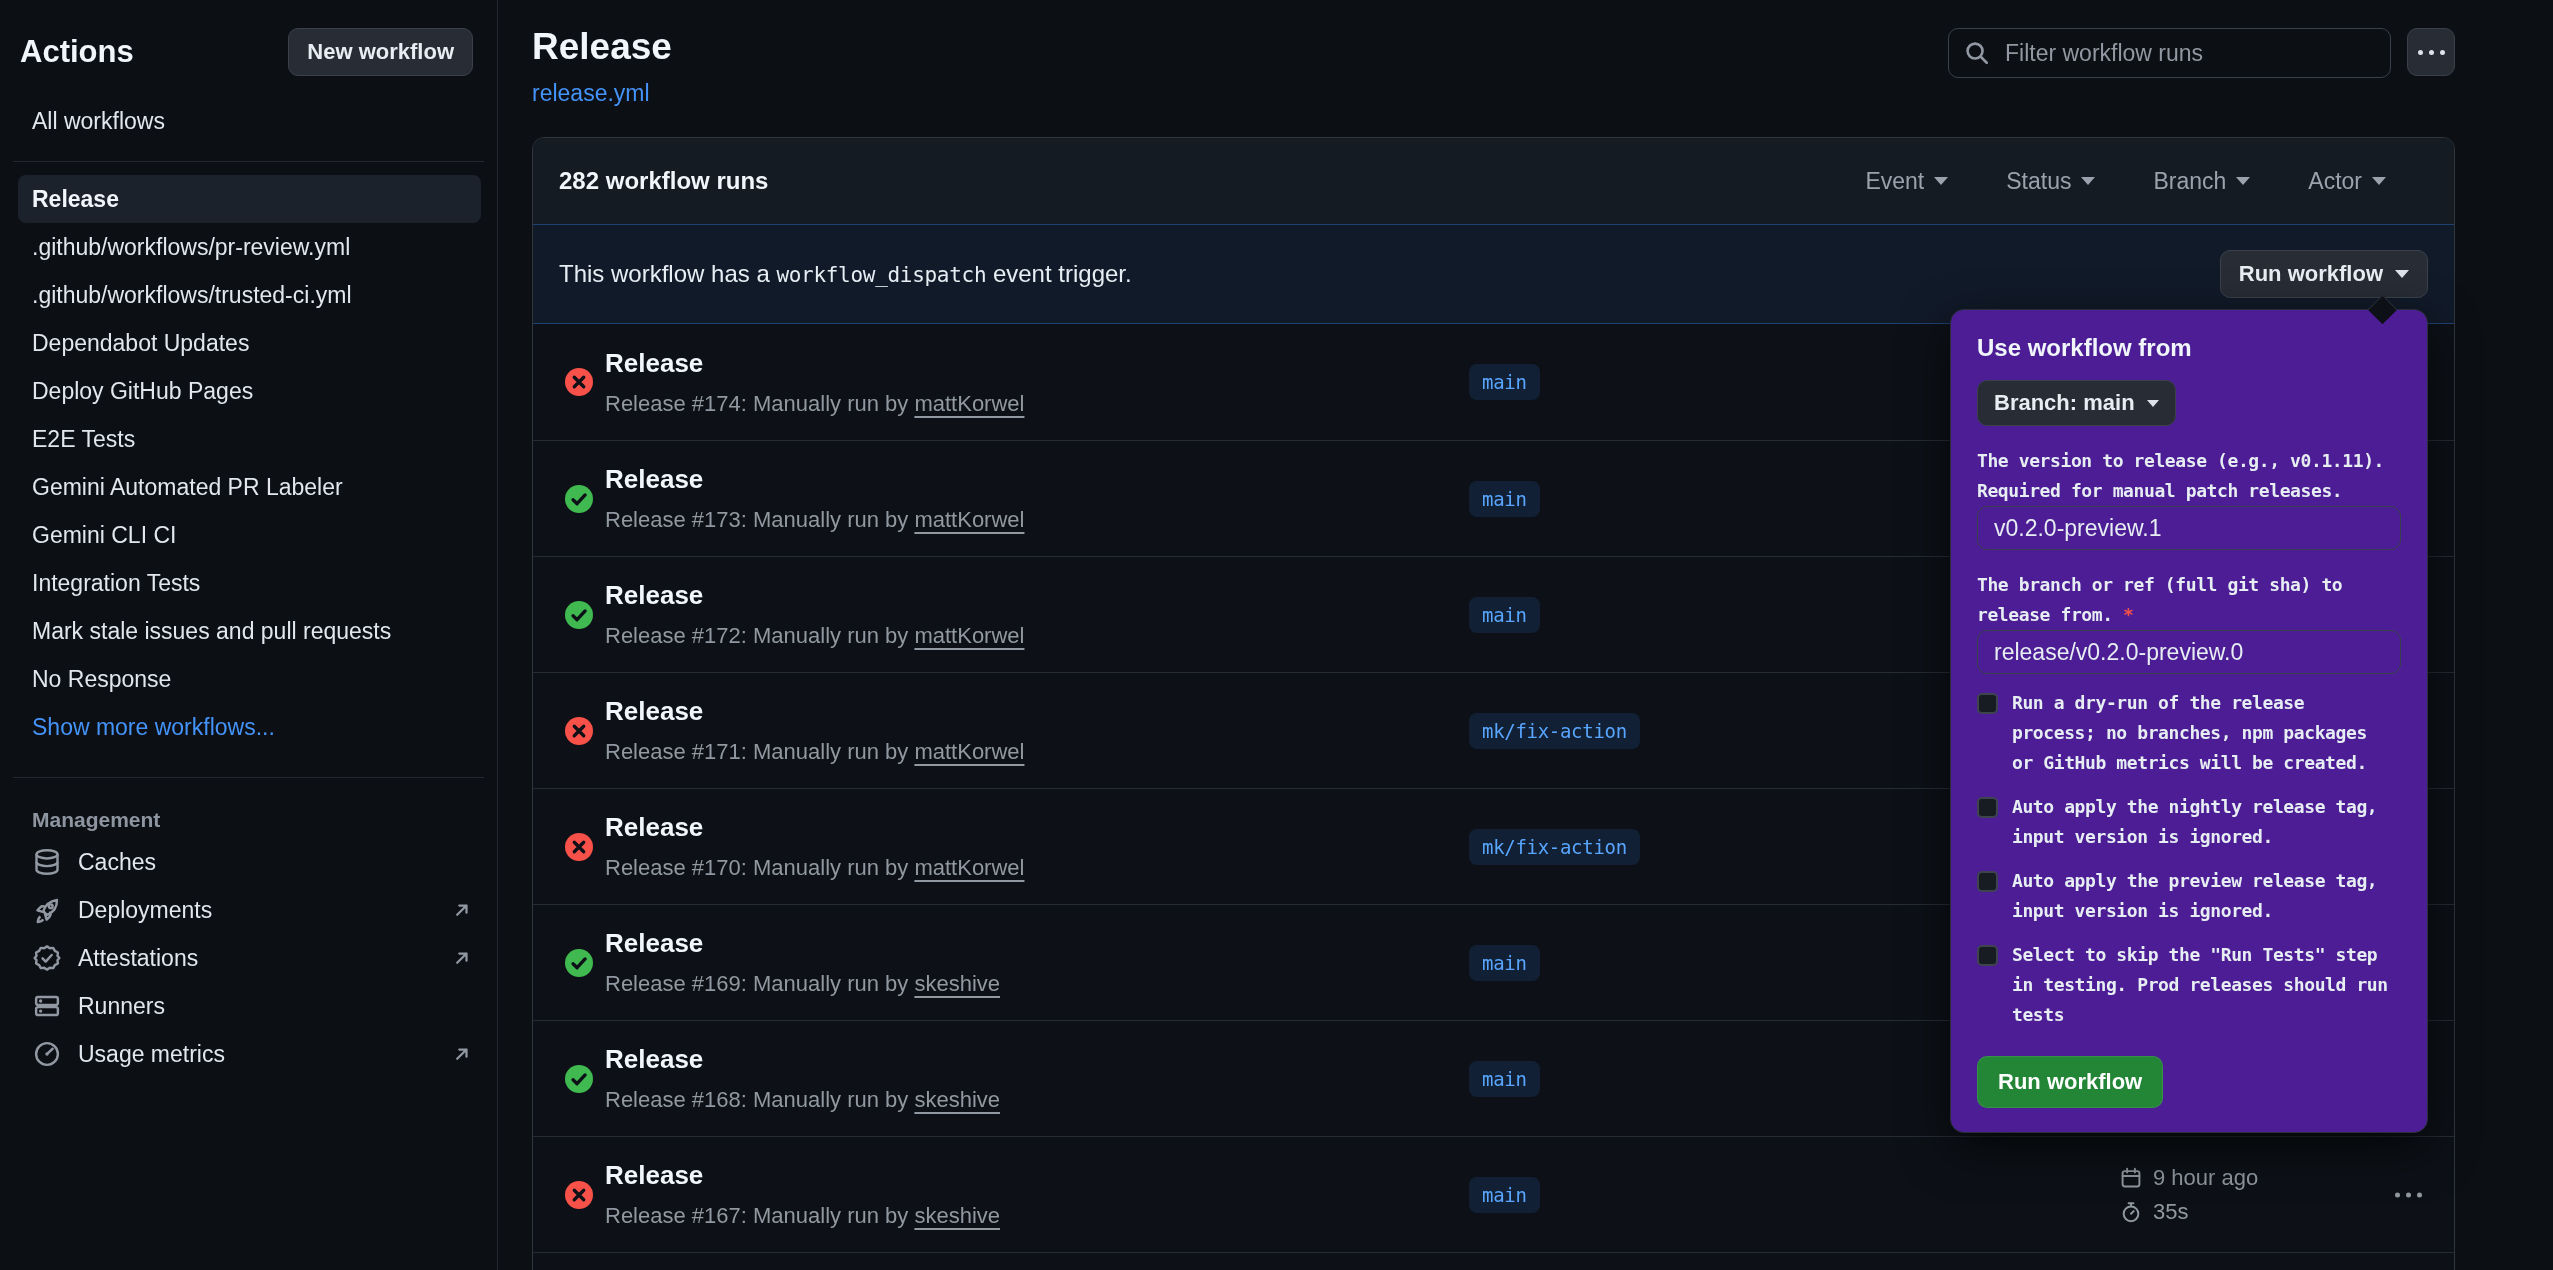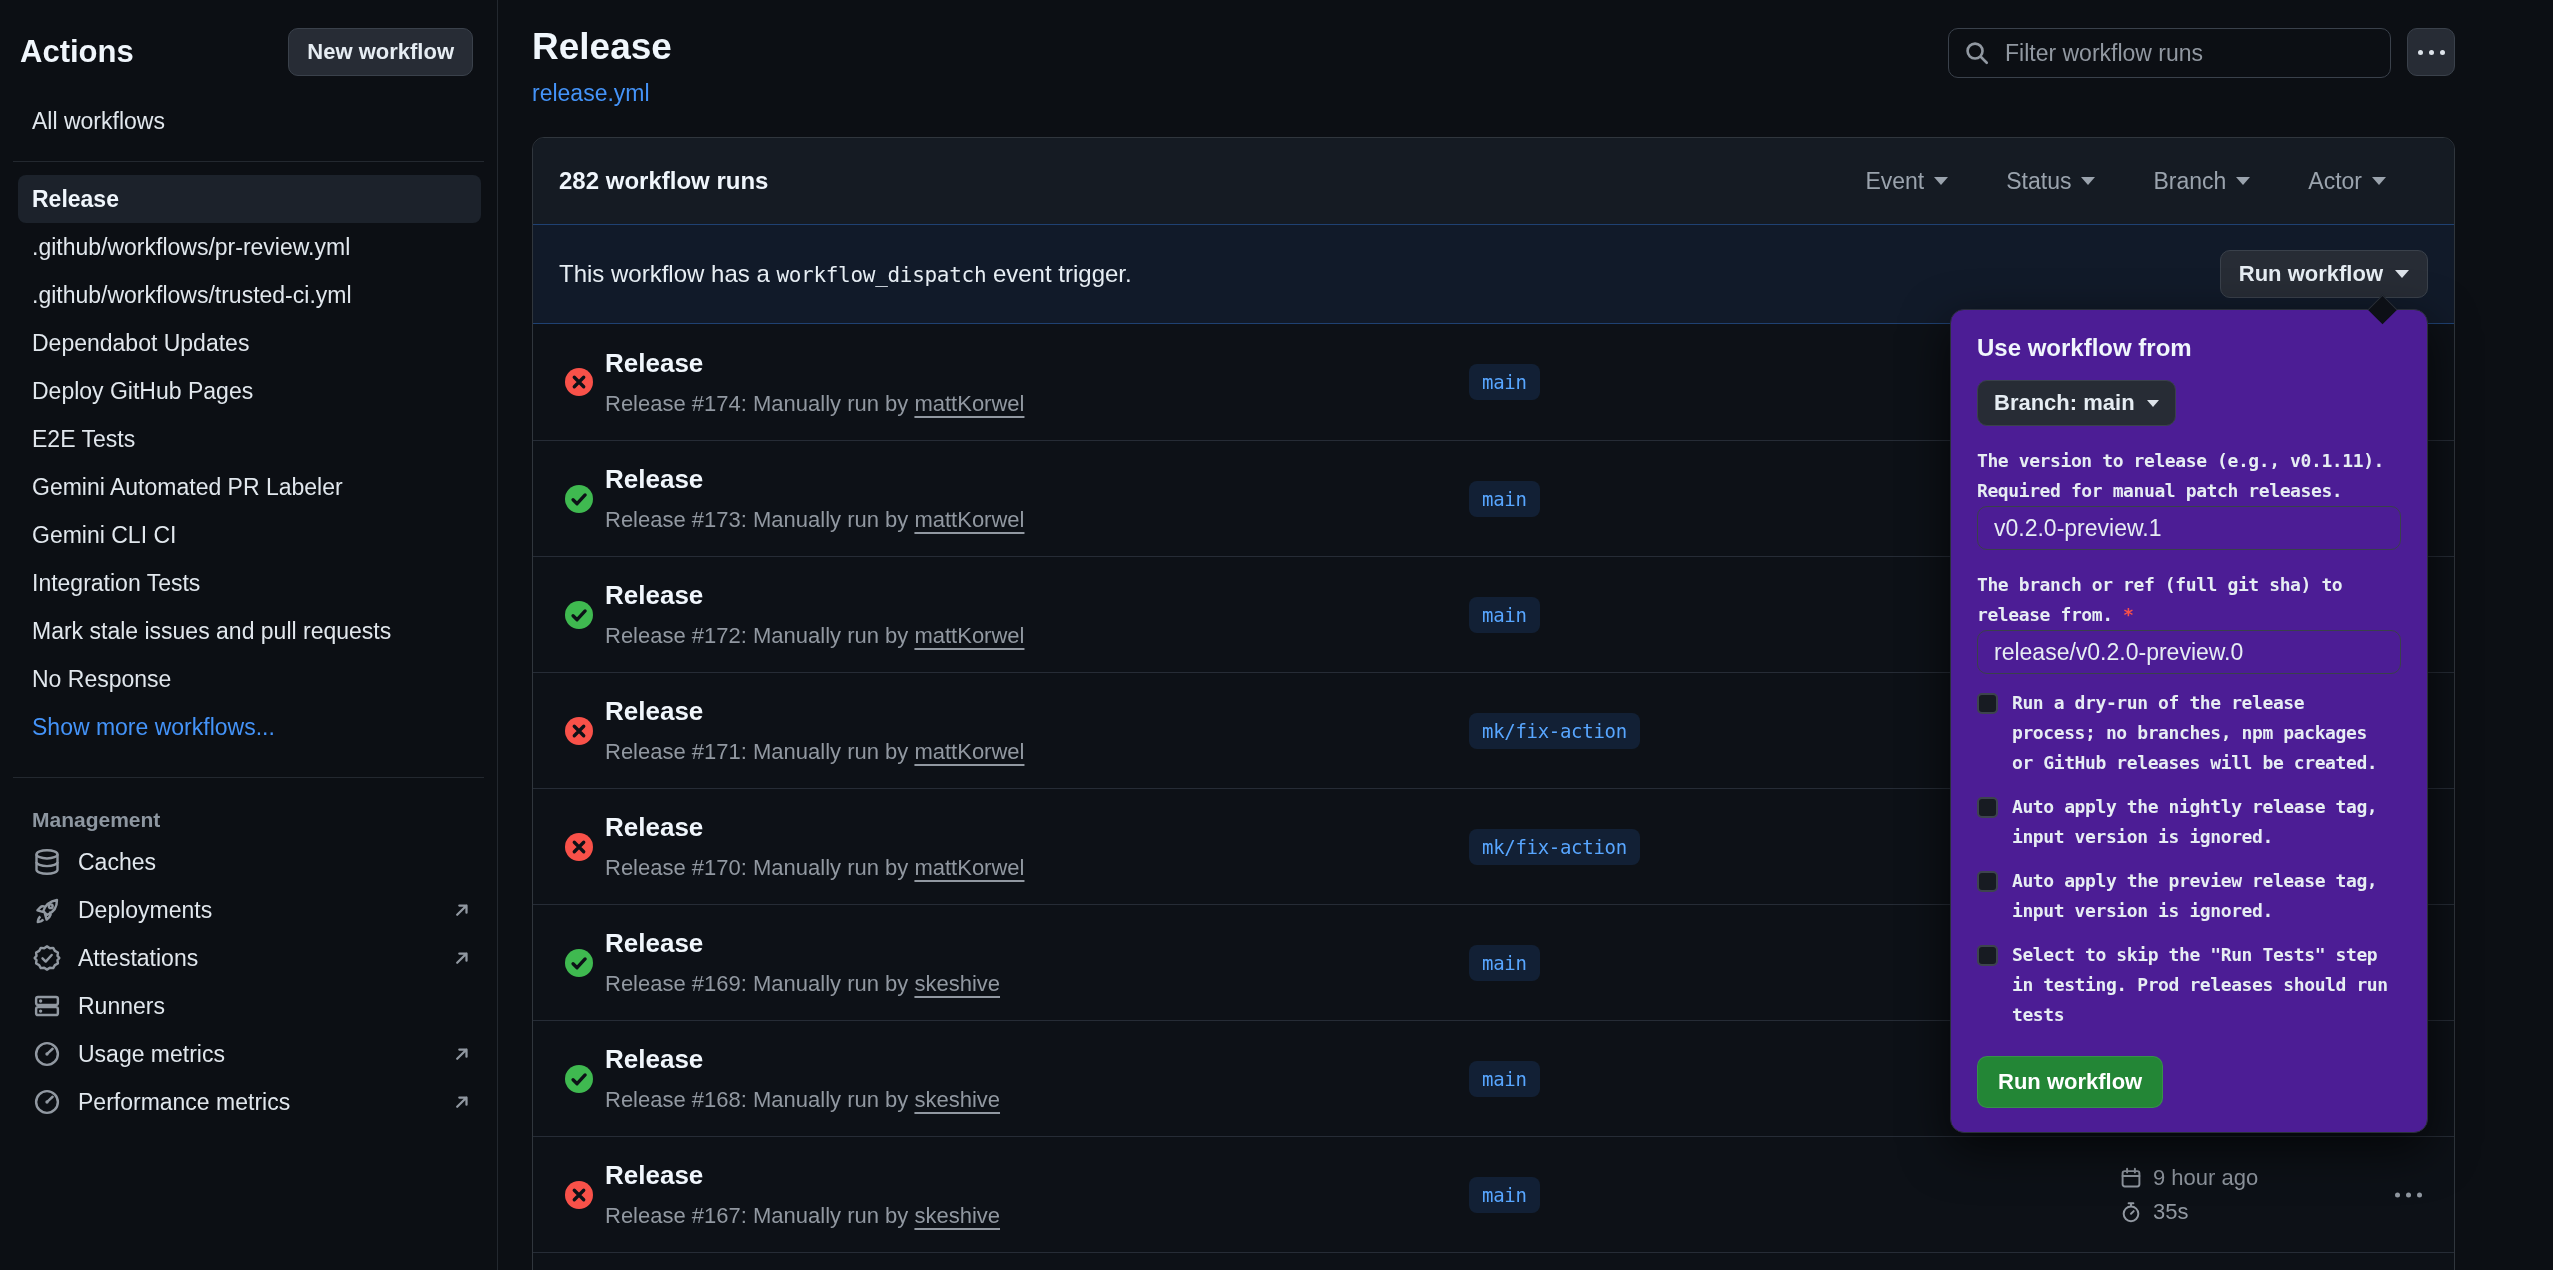--- a/index.html
+++ b/index.html
@@ -265,35 +265,20 @@
               <circle cx="8" cy="8" r="0.9" fill="currentColor" stroke="none"></circle>
             </svg>
           </span>
           <span>Usage metrics</span>
           <span class="ext">
             <svg class="icon" viewBox="0 0 16 16" fill="none" stroke="currentColor" stroke-width="1.5">
               <path d="M4.8 11.2 11 5M6.2 5H11v4.8" stroke-linecap="round" stroke-linejoin="round"></path>
             </svg>
           </span>
         </div>
-        <div class="mgmt-item">
-          <span class="mico">
-            <svg class="icon" viewBox="0 0 16 16" fill="none" stroke="currentColor" stroke-width="1.3">
-              <circle cx="8" cy="8" r="5.8"></circle>
-              <path d="M8.5 7.5 11 5.2" stroke-linecap="round"></path>
-              <circle cx="8" cy="8" r="0.9" fill="currentColor" stroke="none"></circle>
-            </svg>
-          </span>
-          <span>Performance metrics</span>
-          <span class="ext">
-            <svg class="icon" viewBox="0 0 16 16" fill="none" stroke="currentColor" stroke-width="1.5">
-              <path d="M4.8 11.2 11 5M6.2 5H11v4.8" stroke-linecap="round" stroke-linejoin="round"></path>
-            </svg>
-          </span>
-        </div>
       </nav>
   </aside>
 
   <main class="main">
     <div class="main-header">
       <div>
         <div class="page-title">Release</div>
         <span class="file-link">release.yml</span>
       </div>
       <div class="search-group">
@@ -502,21 +487,21 @@
       <div>The branch or ref (full git sha) to</div>
       <div>release from.<span class="req-star"> *</span></div>
     </div>
   <input class="pop-input" value="release/v0.2.0-preview.0" style="">
   <div id="pop-checkboxes">
       <div class="cb-row">
         <span class="cb-box"></span>
         <div class="cb-label">
           <div>Run a dry-run of the release</div>
           <div>process; no branches, npm packages</div>
-          <div>or GitHub releases will be created.</div>
+          <div>or GitHub metrics will be created.</div>
         </div>
       </div>
       <div class="cb-row">
         <span class="cb-box"></span>
         <div class="cb-label">
           <div>Auto apply the nightly release tag,</div>
           <div>input version is ignored.</div>
         </div>
       </div>
       <div class="cb-row">

